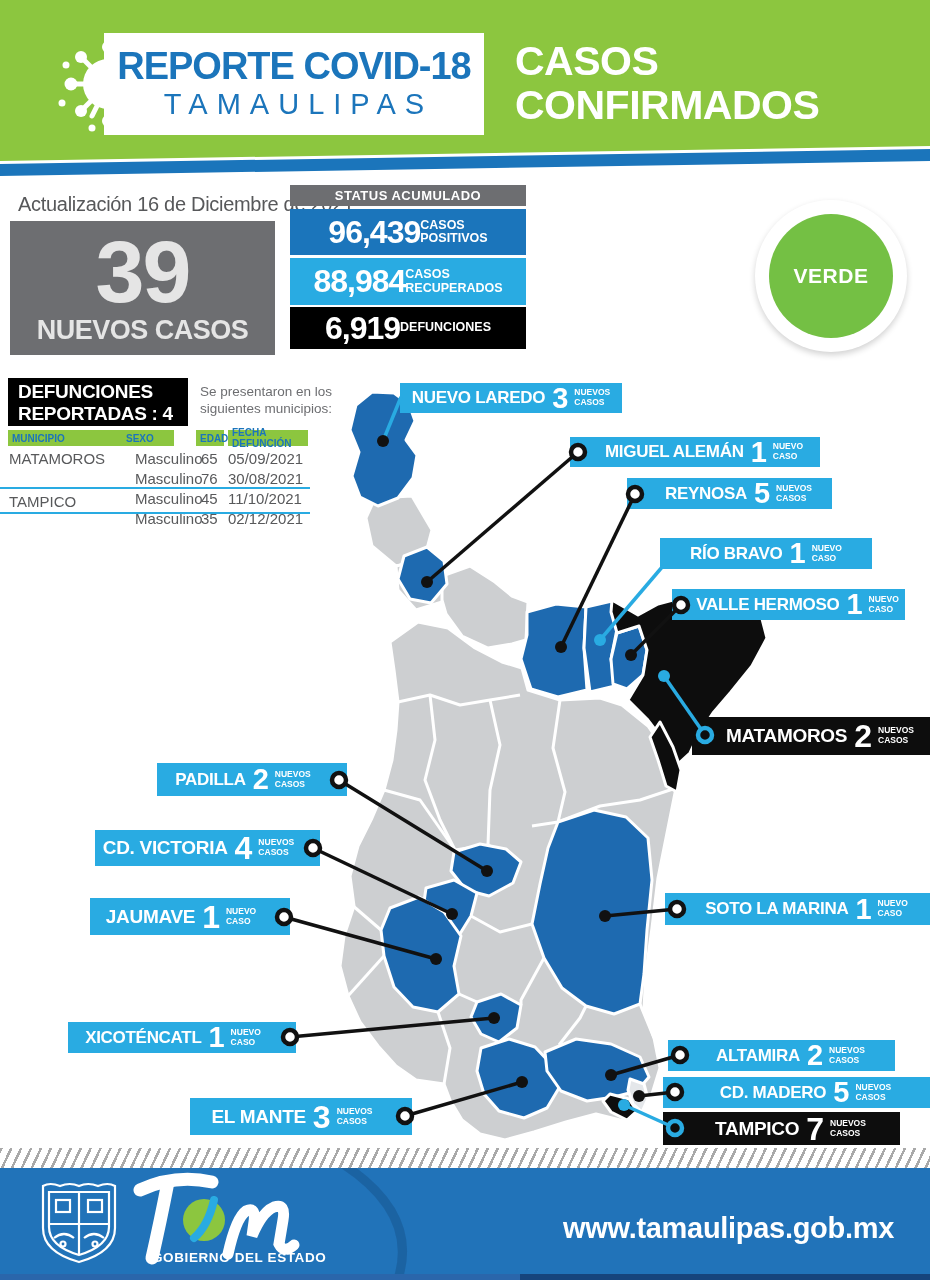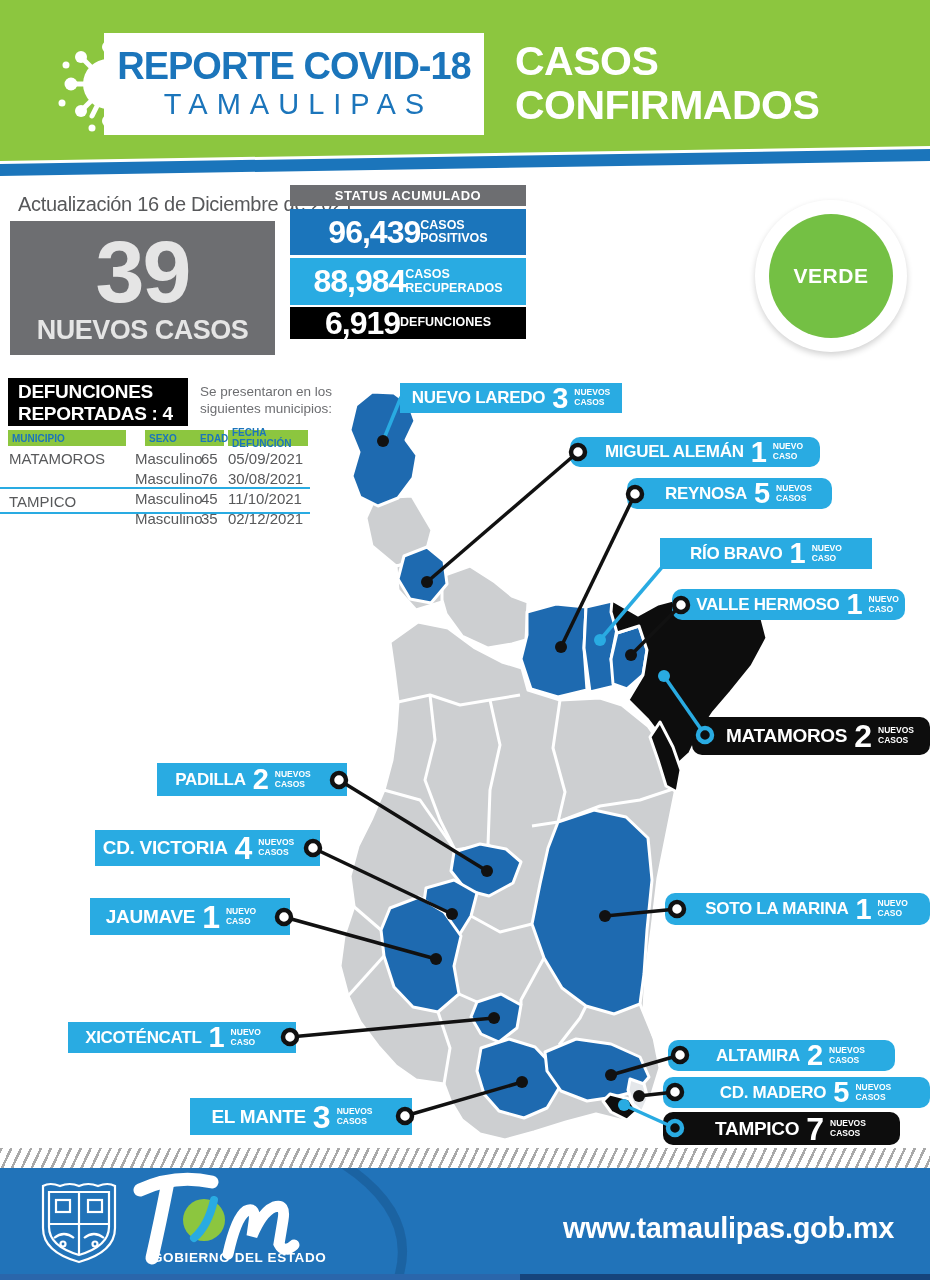--- a/index.html
+++ b/index.html
@@ -22,21 +22,21 @@
                   display:flex; flex-direction:column; align-items:center; justify-content:center; color:#e5e5e5; }
   .newcases-value { font-size:88px; font-weight:bold; line-height:0.95; letter-spacing:-2px; }
   .newcases-label { font-size:27px; font-weight:bold; letter-spacing:-0.5px; margin-top:2px; }
   .status-title { left:290px; top:185px; width:236px; height:21px; background:#6d6e71; z-index:2;
                   display:flex; align-items:center; justify-content:center; color:#fff; font-size:13px; font-weight:bold; letter-spacing:0.5px; }
   .stat-box { width:236px; z-index:2; display:flex; align-items:center; justify-content:center; color:#fff; }
   .stat-value { font-size:32px; font-weight:bold; letter-spacing:-1px; }
   .stat-caption { display:flex; flex-direction:column; font-size:12.5px; font-weight:bold; line-height:1.08; text-align:left; }
   .sb1 { left:290px; top:209px; height:46px; background:#1b75bb; }
   .sb2 { left:290px; top:258px; height:47px; background:#29abe2; }
-  .sb3 { left:290px; top:307px; height:32px; background:#000; }
+  .sb3 { left:290px; top:307px; height:42px; background:#000; }
 
   
   .sem-box { left:550px; top:215px; width:228px; height:115px; background:#6d6e71; border-radius:16px; z-index:2;
              display:flex; align-items:center; color:#fff; font-size:19px; font-weight:bold; line-height:1.28;
              padding-left:16px; padding-right:38px; text-align:center; }
   .sem-ring { left:755px; top:200px; width:152px; height:152px; border-radius:50%; background:#fff; z-index:3;
               box-shadow:0 3px 6px rgba(0,0,0,0.18); }
   .sem-circle { left:769px; top:214px; width:124px; height:124px; border-radius:50%; background:#74c044; z-index:4;
                 display:flex; align-items:center; justify-content:center; color:#fff; font-size:21px; font-weight:bold; letter-spacing:0.5px; }
 
@@ -50,21 +50,21 @@
   .rule { position:absolute; left:0; width:310px; height:2px; background:#29abe2; z-index:2; }
 
   
   .map-label { position:absolute; z-index:2; display:flex; align-items:center; justify-content:center; gap:7px;
                background:#29abe2; color:#fff; }
   .map-label.dark { background:#0d0d0d; }
   .ml-name { font-size:17px; font-weight:bold; letter-spacing:-0.3px; white-space:nowrap; }
   .ml-value { font-size:29px; font-weight:bold; line-height:1; letter-spacing:-1px; }
   .ml-caption { display:flex; flex-direction:column; font-size:8.5px; font-weight:bold; line-height:1.12; text-align:left; }
   .map-label.lg .ml-name { font-size:19px; } .map-label.lg .ml-value { font-size:32px; }
-  .pl { padding-left:18px;border-radius:10px; } .pr { padding-right:18px; }
+  .pl { padding-left:18px; } .pr { padding-right:18px; }
   #overlay-svg { position:absolute; inset:0; z-index:5; pointer-events:none; }
 
   
   .hatch { left:0; top:1148px; width:930px; height:20px; z-index:2;
            background:repeating-linear-gradient(115deg,#a9a9a9 0 2.5px,#fff 2.5px 9px); }
   .footer { left:0; top:1168px; width:930px; height:112px; background:#2173b9; z-index:2; }
   .gob-text { left:152px; top:1250px; z-index:4; color:#fff; font-size:13.5px; font-weight:bold; letter-spacing:0.6px; }
   .site-url { right:36px; top:1212px; z-index:4; color:#fff; font-size:29px; font-weight:bold; letter-spacing:-0.3px; }
   .strip-l { left:0; top:1274px; width:520px; height:6px; background:#2a66ab; z-index:3; }
   .strip-r { left:520px; top:1274px; width:410px; height:6px; background:#16447c; z-index:3; }
@@ -196,21 +196,21 @@
 
   <div class="abs deaths-title">
     <div>DEFUNCIONES</div>
     <div>REPORTADAS : 4</div>
   </div>
   <div class="abs deaths-sub">
     <div>Se presentaron en los</div>
     <div>siguientes municipios:</div>
   </div>
   <div class="col-head" style="left:8px;top:430px;width:118px">MUNICIPIO</div>
-  <div class="col-head" style="left:145px;top:430px;width:52px">SEXO</div>
+  <div class="col-head" style="left:122px;top:430px;width:52px">SEXO</div>
   <div class="col-head" style="left:196px;top:430px;width:28px">EDAD</div>
   <div class="col-head" style="left:228px;top:430px;width:80px">FECHA DEFUNCIÓN</div>
 
   <div class="cell" style="left:9px;top:450px">MATAMOROS</div>
   <div class="cell" style="left:135px;top:450px">Masculino</div>
   <div class="cell" style="left:201px;top:450px">65</div>
   <div class="cell" style="left:228px;top:450px">05/09/2021</div>
   <div class="cell" style="left:135px;top:470px">Masculino</div>
   <div class="cell" style="left:201px;top:470px">76</div>
   <div class="cell" style="left:228px;top:470px">30/08/2021</div>

